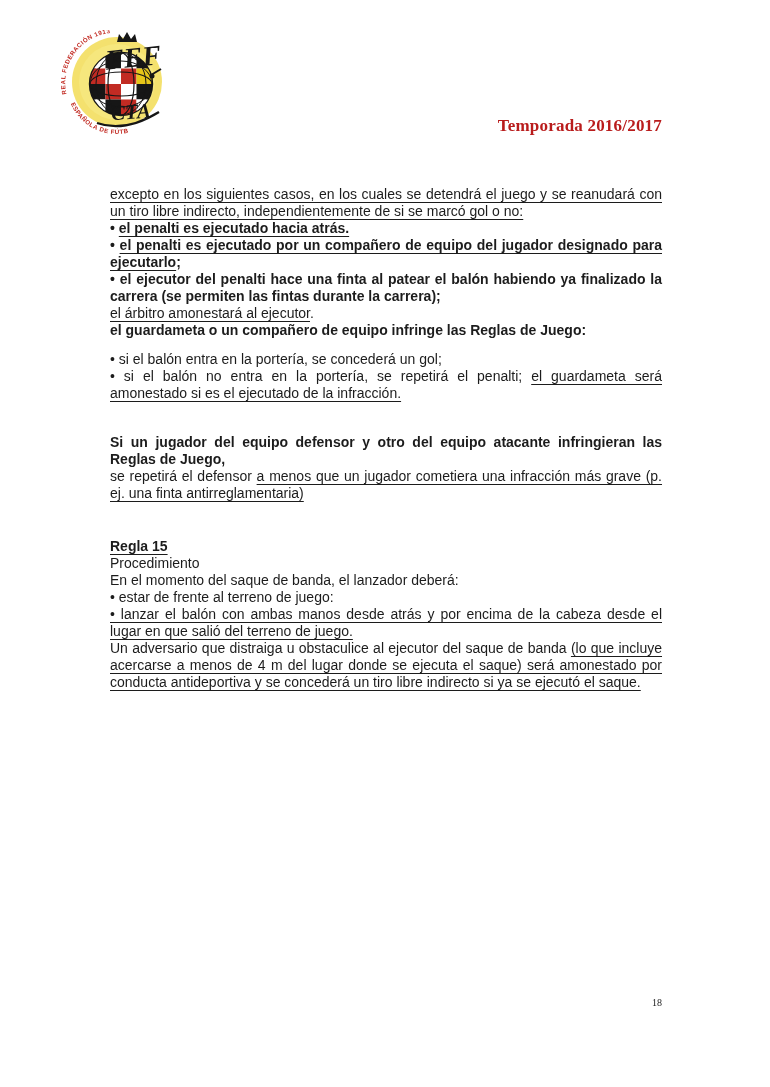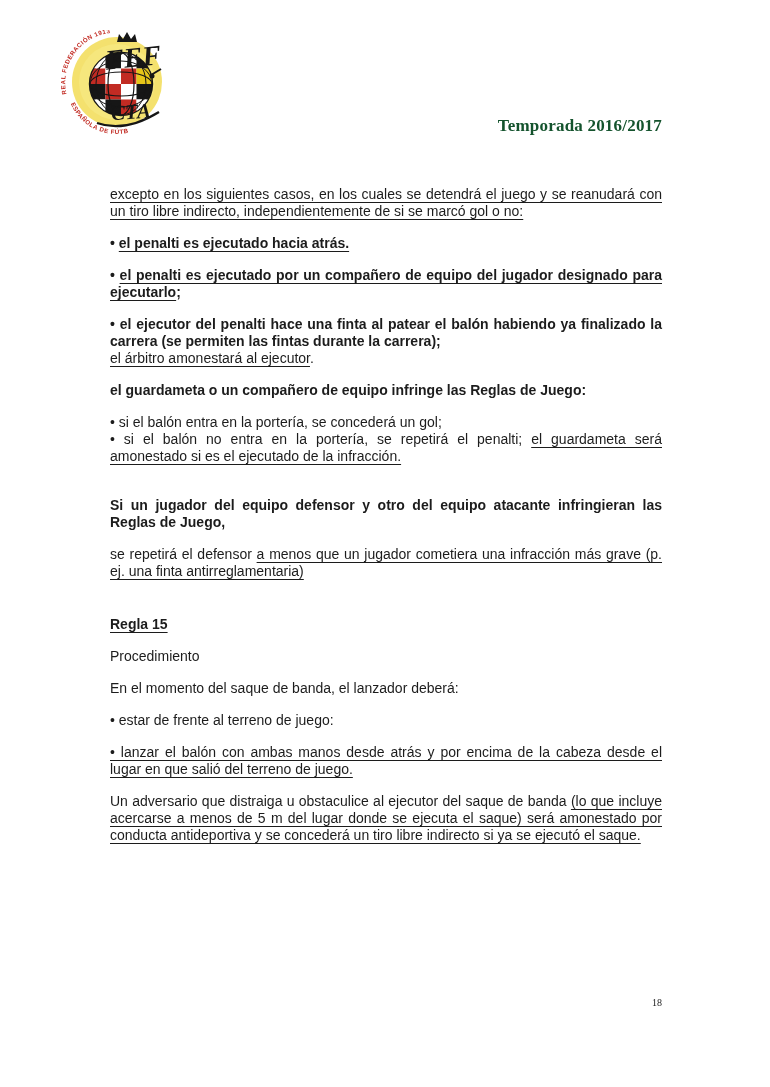--- a/index.html
+++ b/index.html
@@ -14,34 +14,34 @@
     color: #1c1c1c;
   }
   .logo-wrap { position: absolute; left: 53px; top: 30px; width: 124px; height: 108px; }
   .season {
     position: absolute;
     top: 116px;
     right: 108px;
     font-family: "Liberation Serif", serif;
     font-weight: bold;
     font-size: 17px;
-    color: #14532d;
+    color: #b91c1c;
     letter-spacing: 0.2px;
   }
   .body-text {
     position: absolute;
     left: 110px;
     width: 552px;
     top: 186px;
     font-size: 14px;
     line-height: 17px;
   }
-  .para { margin: 0 0 15px 0; text-align: justify; }
+  .para { margin: 0 0 0 0; text-align: justify; }
   .m0 { margin: 0; }
-  .list-block { margin: 4px 0 32px 0; }
+  .list-block { margin: 12px 0 32px 0; }
   .rule-title { margin-top: 36px; }
   .b { font-weight: bold; }
   .u { text-decoration: underline; text-underline-offset: 2.5px; text-decoration-thickness: 1.3px; }
   .page-number {
     position: absolute;
     top: 997px;
     left: 110px;
     width: 552px;
     text-align: right;
     font-family: "Liberation Serif", serif;
@@ -141,19 +141,19 @@
 
     <p class="para"><span>Procedimiento</span></p>
 
     <p class="para"><span>En el momento del saque de banda, el lanzador deberá:</span></p>
 
     <p class="para"><span>• estar de frente al terreno de juego:</span></p>
 
 
     <p class="para"><span class="u">• lanzar el balón con ambas manos desde atrás y por encima de la cabeza desde el lugar en que salió del terreno de juego.</span></p>
 
-    <p class="para"><span>Un adversario que distraiga u obstaculice al ejecutor del saque de banda </span><span class="u">(lo que incluye acercarse a menos de 5 m del lugar donde se ejecuta el saque) será amonestado por conducta antideportiva y se concederá un tiro libre indirecto si ya se ejecutó el saque.</span></p>
+    <p class="para"><span>Un adversario que distraiga u obstaculice al ejecutor del saque de banda </span><span class="u">(lo que incluye acercarse a menos de 4 m del lugar donde se ejecuta el saque) será amonestado por conducta antideportiva y se concederá un tiro libre indirecto si ya se ejecutó el saque.</span></p>
 
   </div>
 
   <div class="page-number">18</div>
 
 </div>
 
 </body></html>

